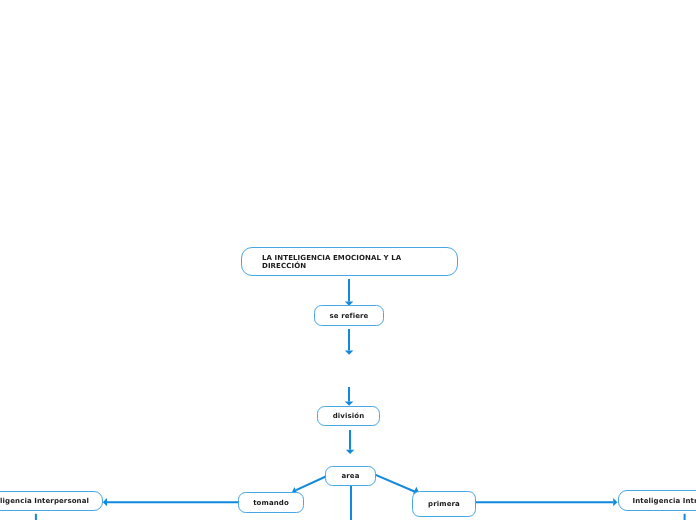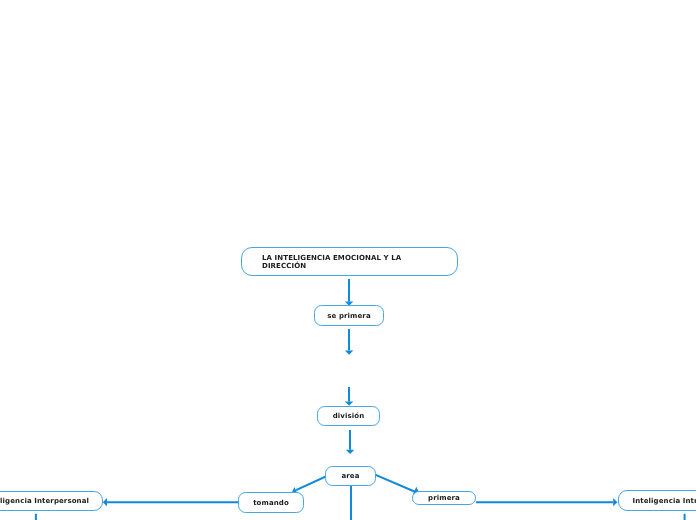--- a/index.html
+++ b/index.html
@@ -62,37 +62,37 @@
       <path d="M684.6,513.8 L684.6,521"></path>
     </g>
   </svg>
 
   <div class="node left tall" style="left:241px;top:247px;width:217px;height:29px;">
     <span class="label">LA INTELIGENCIA EMOCIONAL Y LA
 DIRECCIÓN</span>
   </div>
 
   <div class="node center" style="left:314px;top:305px;width:70px;height:21px;">
-    <span class="label">se primera</span>
+    <span class="label">se refiere</span>
   </div>
 
 
   <div class="node center" style="left:317px;top:406px;width:63px;height:20px;padding-left:8px;">
     <span class="label">división</span>
   </div>
 
   <div class="node center" style="left:325px;top:466px;width:51px;height:20px;">
     <span class="label">area</span>
   </div>
 
   <div class="node center" style="left:238px;top:492px;width:66px;height:21px;">
     <span class="label">tomando</span>
   </div>
 
-  <div class="node center" style="left:412px;top:491px;width:64px;height:14px;">
+  <div class="node center" style="left:412px;top:491px;width:64px;height:26px;">
     <span class="label">primera</span>
   </div>
 
   <div class="node center wide" style="left:-30px;top:491px;width:133px;height:20px;">
     <span class="label">Inteligencia Interpersonal</span>
   </div>
 
   <div class="node center wide" style="left:618px;top:490px;width:134px;height:21px;">
     <span class="label">Inteligencia Intrapersonal</span>
   </div>

